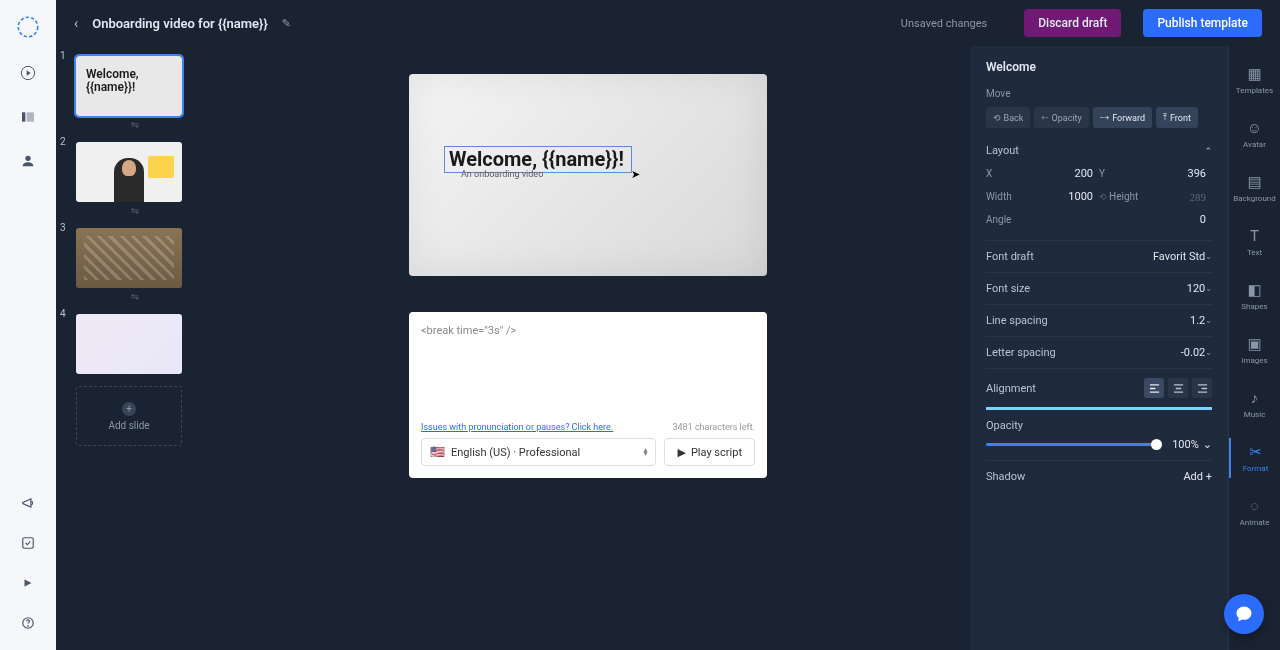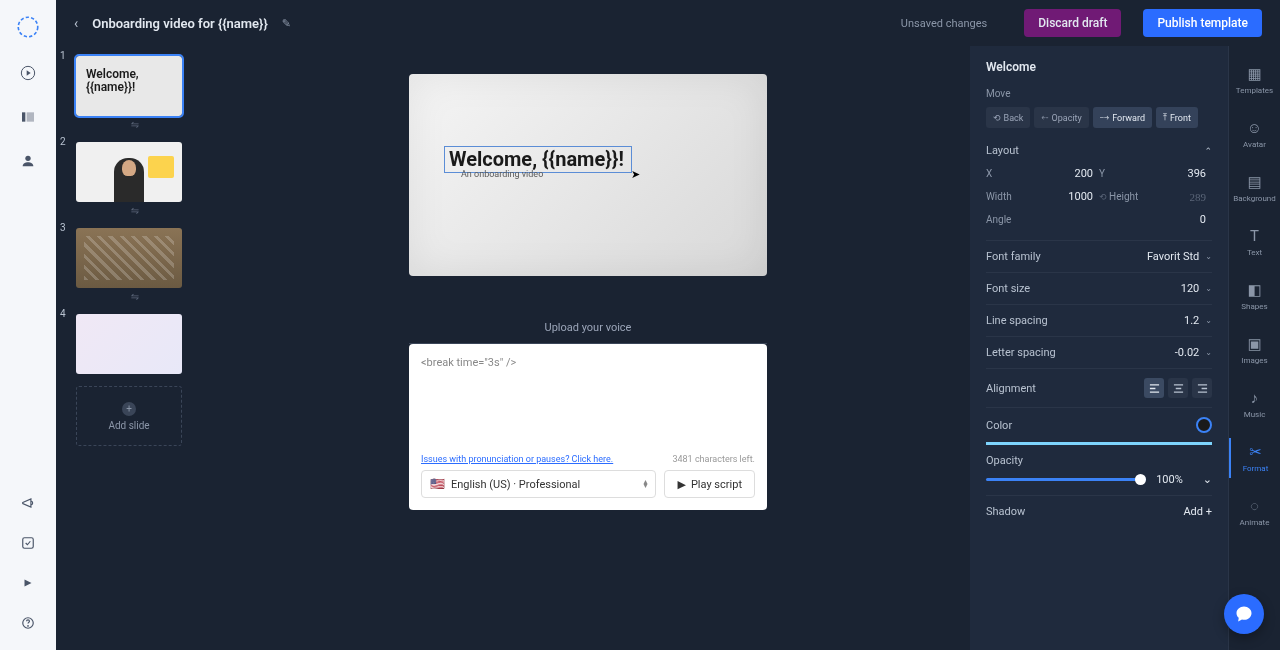--- a/index.html
+++ b/index.html
@@ -73,36 +73,36 @@
 .move-row { display: flex; gap: 4px; margin-bottom: 16px; }
 .move-btn { background: #2a3548; border: none; border-radius: 3px; padding: 5px 7px; font-size: 9px; color: #9ba5b8; cursor: pointer; display: flex; align-items: center; gap: 3px; }
 .move-btn.active { background: #34425a; color: #e2e8f0; }
 .layout-head { display: flex; justify-content: space-between; align-items: center; margin-bottom: 10px; cursor: pointer; }
 .layout-grid { display: grid; grid-template-columns: 1fr 1fr 1fr 1fr; row-gap: 10px; align-items: center; margin-bottom: 14px; }
 .layout-grid .lbl { font-size: 10px; color: #8b96a8; }
 .layout-grid .val { font-size: 11px; color: #e2e8f0; text-align: right; padding-right: 6px; }
 .layout-grid .val.disabled { color: #5a6578; font-family: Liberation Serif, serif; }
 .link-ic { font-size: 9px; color: #5a6578; text-align: center; }
 .prop-row { display: flex; justify-content: space-between; align-items: center; padding: 9px 0; border-top: 1px solid #2a3548; }
-.prop-row .pval { color: #e2e8f0; display: flex; align-items: center; gap: 6px; }
+.prop-row .pval { color: #e2e8f0; display: flex; align-items: center; }
 .prop-row .chev-d { color: #8b96a8; font-size: 8px; }
 .fontstyle-btns { display: flex; gap: 6px; }
 .fs-btn { width: 22px; height: 22px; background: #2a3548; border-radius: 3px; display: flex; align-items: center; justify-content: center; cursor: pointer; font-size: 11px; color: #b8c2d0; }
 .fs-btn.bold { font-weight: 700; }
 .fs-btn.italic { font-style: italic; }
 .fs-btn.underline { text-decoration: underline; }
 .align-btns { display: flex; gap: 4px; }
 .al-btn { width: 20px; height: 20px; background: #2a3548; border-radius: 3px; display: flex; align-items: center; justify-content: center; cursor: pointer; }
 .al-btn.active { background: #3b4a62; }
 .color-swatch { width: 16px; height: 16px; border-radius: 50%; border: 2px solid #3b82f6; background: #1a1a1a; cursor: pointer; }
 .opacity-row { padding: 9px 0; border-top: 3px solid #7dd3fc; }
 .opacity-slider-row { display: flex; align-items: center; gap: 10px; margin-top: 6px; }
 .slider-track { flex: 1; height: 3px; background: #3b82f6; border-radius: 2px; position: relative; cursor: pointer; }
 .slider-thumb { position: absolute; right: 0; top: -4px; width: 11px; height: 11px; border-radius: 50%; background: #fff; }
-.opacity-val { font-size: 11px; color: #e2e8f0; display: flex; gap: 20px; align-items: center; }
+.opacity-val { font-size: 11px; color: #e2e8f0; display: flex; gap: 4px; align-items: center; }
 
 
 .right-rail { width: 52px; background: #1a2332; display: flex; flex-direction: column; align-items: center; padding-top: 14px; gap: 14px; border-left: 1px solid #2a3548; }
 .rr-item { display: flex; flex-direction: column; align-items: center; gap: 3px; cursor: pointer; color: #8b96a8; font-size: 8px; padding: 5px 0; width: 100%; }
 .rr-item.active { color: #3b82f6; border-left: 2px solid #3b82f6; }
 .rr-item .rr-ic { font-size: 15px; }
 
 
 .chat-fab { position: absolute; right: 16px; bottom: 16px; width: 40px; height: 40px; border-radius: 50%; background: #2b6cff; display: flex; align-items: center; justify-content: center; cursor: pointer; box-shadow: 0 4px 12px rgba(0,0,0,0.3); }
 .chat-fab svg { width: 20px; height: 20px; fill: #fff; }
@@ -223,21 +223,20 @@
       <div class="canvas-area">
         <div class="canvas">
           <div class="text-box">
             <div class="main-text" style="white-space:pre-line">Welcome, {{name}}!</div>
             <div class="sub-text">An onboarding video</div>
           </div>
           <div class="cursor-arrow">➤</div>
         </div>
 
         <div class="script-tabs">
-          <div class="script-tab">Upload your voice</div>
         </div>
         <div class="script-box">
           <div class="script-text">&lt;break time="3s" /&gt;</div>
           <div class="script-footer1">
             <a>Issues with pronunciation or pauses? Click here.</a>
             <span class="chars">3481 characters left.</span>
           </div>
           <div class="script-footer2">
             <div class="lang-select">
               <span class="flag">🇺🇸</span>
@@ -273,21 +272,21 @@
           <span class="val">396</span>
           <span class="lbl">Width</span>
           <span class="val">1000</span>
           <span class="lbl" style="grid-column:3"> <span class="link-ic">⟲</span> <span>Height</span></span>
           <span class="val disabled">289</span>
           <span class="lbl">Angle</span>
           <span class="val" style="grid-column:4">0</span>
         </div>
 
         <div class="prop-row">
-          <span>Font family</span>
+          <span>Font draft</span>
           <span class="pval">
               <span>Favorit Std</span>
               <span class="chev-d">⌄</span>
             </span>
         </div>
         <div class="prop-row">
           <span>Font size</span>
           <span class="pval">
               <span>120</span>
               <span class="chev-d">⌄</span>
@@ -320,24 +319,20 @@
                   <path d="M1 2h10M3 6h6M1 10h10"></path>
                 </svg>
               </div>
             <div class="al-btn">
                 <svg width="11" height="11" viewBox="0 0 12 12" stroke="#b8c2d0" stroke-width="1.5">
                   <path d="M1 2h10M5 6h6M1 10h10"></path>
                 </svg>
               </div>
           </div>
         </div>
-        <div class="prop-row">
-          <span>Color</span>
-          <div class="color-swatch"></div>
-        </div>
         <div class="opacity-row">
           <span>Opacity</span>
           <div class="opacity-slider-row">
             <div class="slider-track">
                 <div class="slider-thumb"></div>
               </div>
             <span class="opacity-val">
                 <span>100%</span>
                 <span class="chev-d">⌄</span>
               </span>

